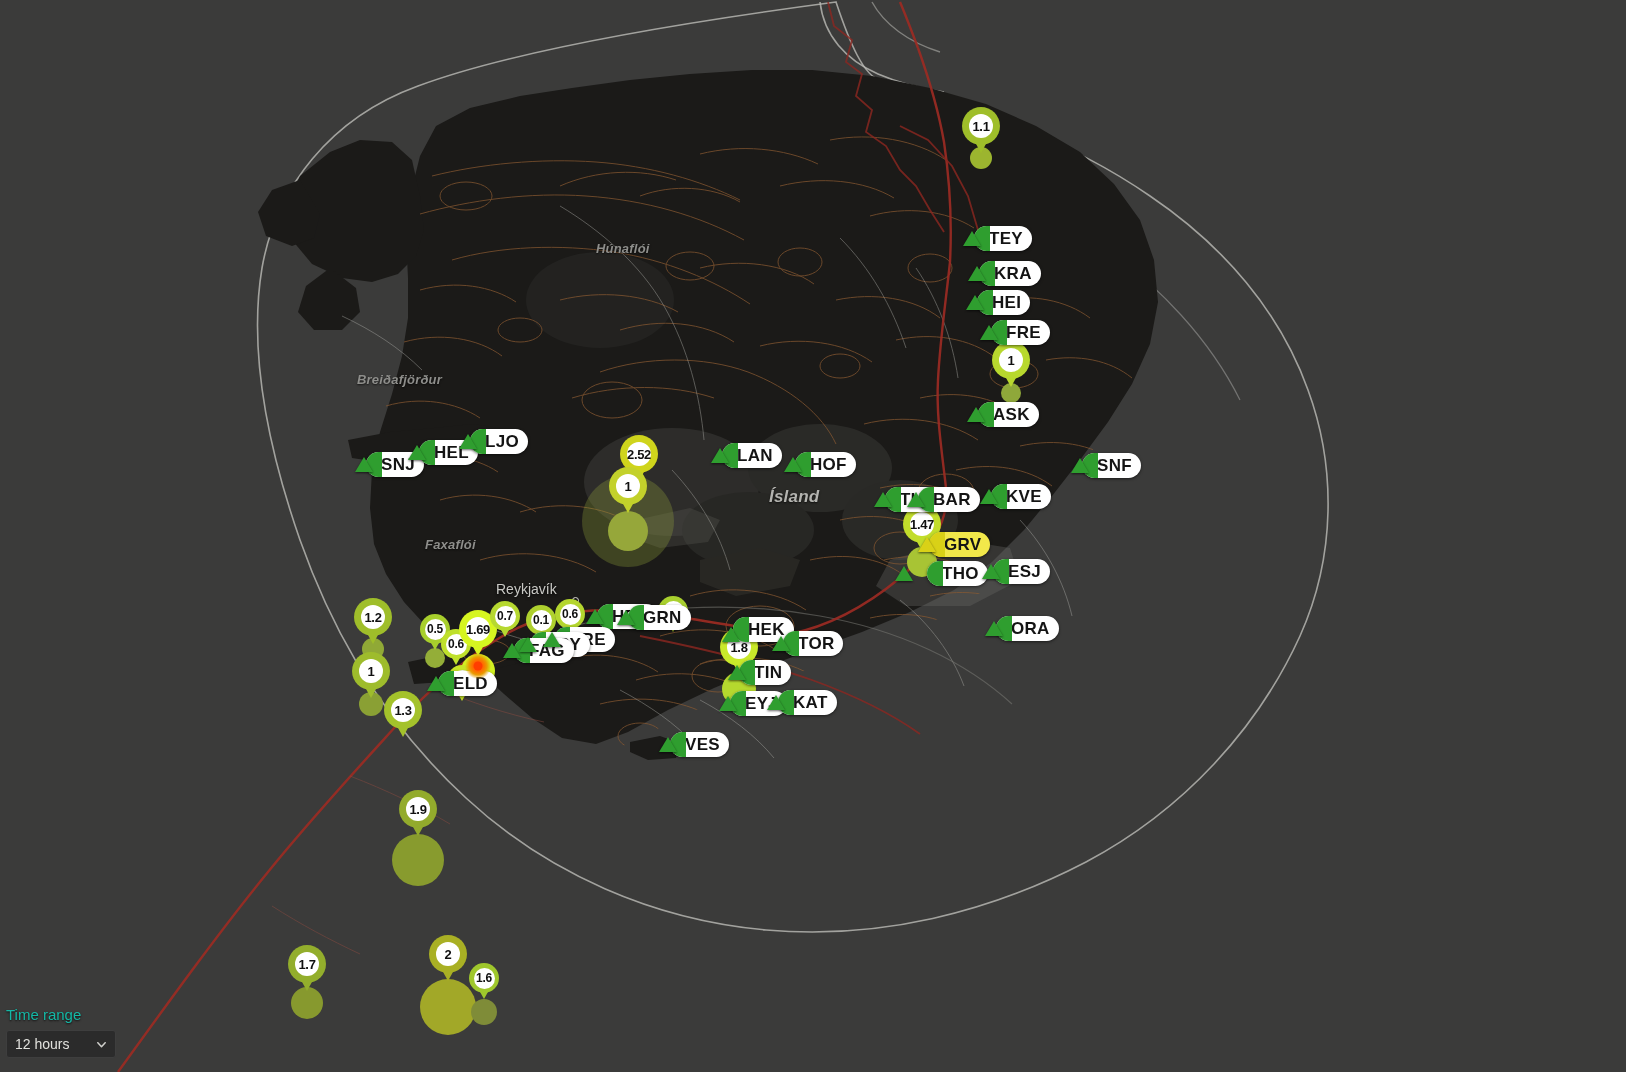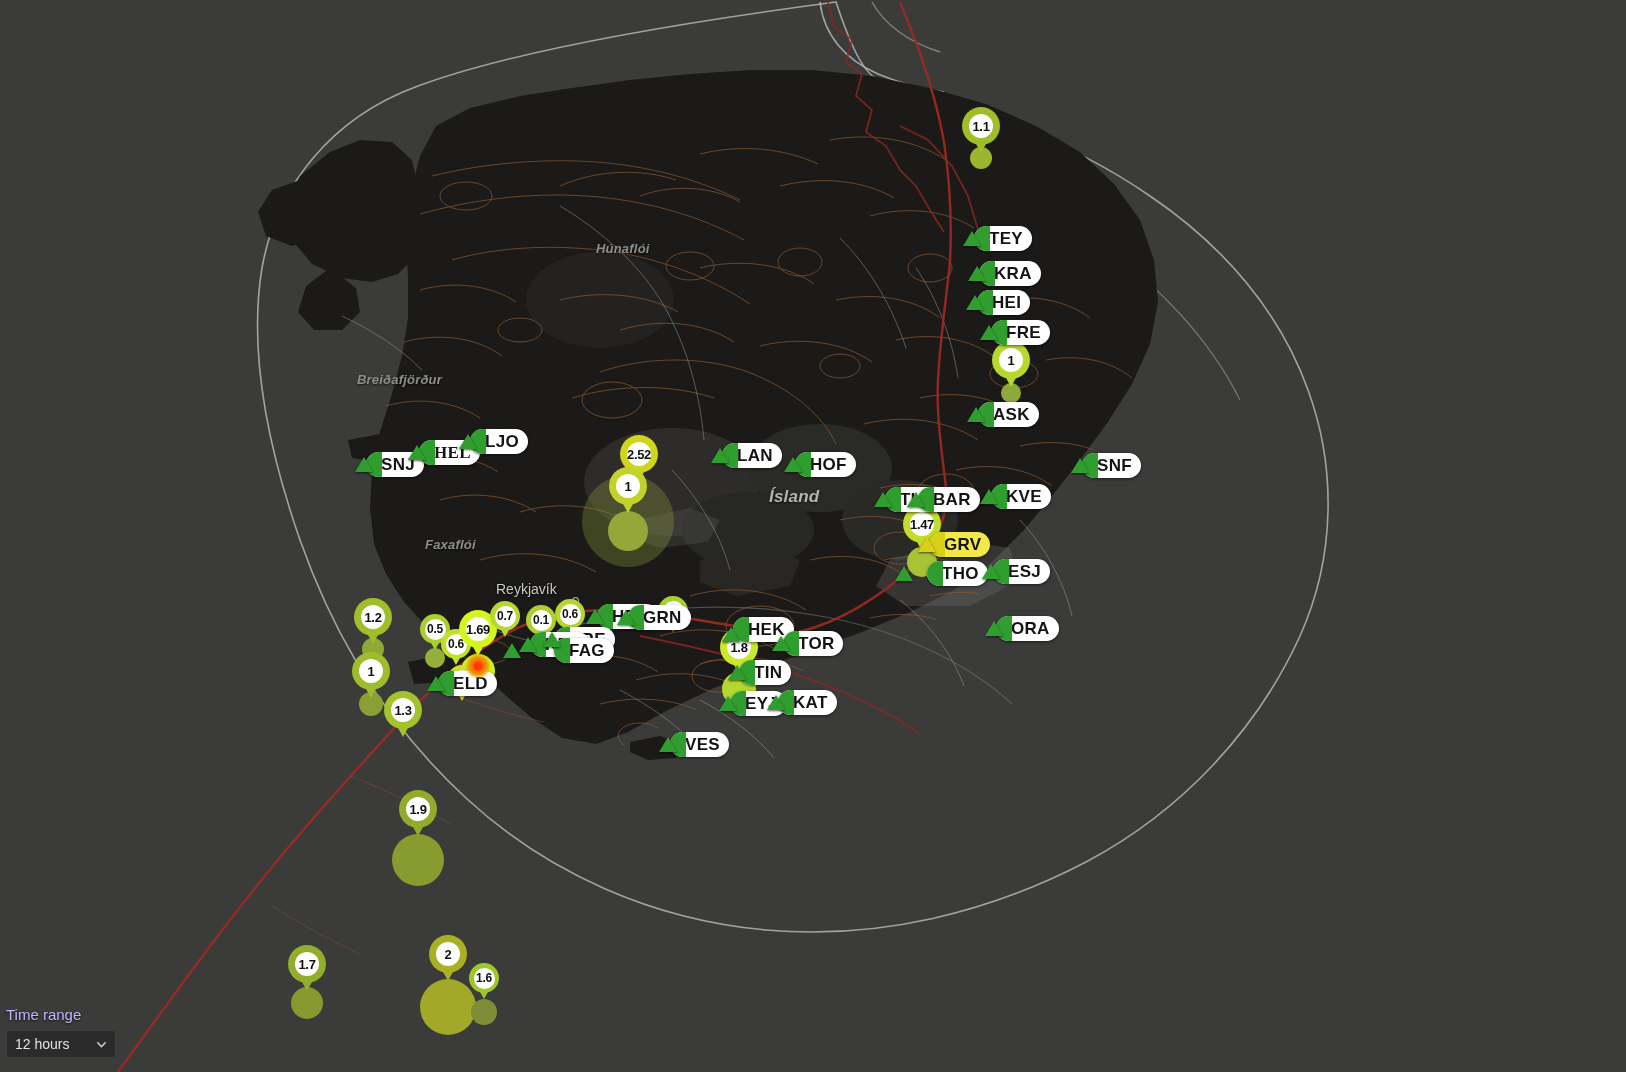--- a/index.html
+++ b/index.html
@@ -122,21 +122,21 @@
   }
   .pulse .core {
     position:absolute; left:50%; top:50%; transform:translate(-50%,-50%);
     width:9px; height:9px; border-radius:50%; background:#ff3d00;
     box-shadow:0 0 5px 2px rgba(255,90,0,.85);
   }
 
   
   .time-range { position:absolute; left:6px; bottom:14px; }
   .time-range .tr-label {
-    font-size:15px; color:#c4b5fd; margin-bottom:7px;
+    font-size:15px; color:#14b8a6; margin-bottom:7px;
     text-shadow:0 1px 2px rgba(0,0,0,.8);
   }
   .tr-select {
     display:flex; align-items:center; justify-content:space-between;
     width:110px; height:28px;
     background:#2b2b2b;
     border:1px solid #3e3e3e;
     border-radius:3px;
     padding:0 8px;
     color:#e2e2de;
@@ -492,21 +492,21 @@
         <span class="pill">FRE</span>
       </div>
       <div class="station" style="left: 967px; top: 402px;">
         <span class="tri"></span>
         <span class="pill">ASK</span>
       </div>
       <div class="station" style="left: 355px; top: 452px;">
         <span class="tri"></span>
         <span class="pill">SNJ</span>
       </div>
-      <div class="station" style="left: 408px; top: 440px; font-family: Liberation Serif, serif;">
+      <div class="station" style="left: 408px; top: 440px;">
         <span class="tri"></span>
         <span class="pill">HEL</span>
       </div>
       <div class="station" style="left: 459px; top: 429px;">
         <span class="tri"></span>
         <span class="pill">LJO</span>
       </div>
       <div class="station" style="left: 711px; top: 443px;">
         <span class="tri"></span>
         <span class="pill">LAN</span>
@@ -556,21 +556,21 @@
         <span class="pill">GRN</span>
       </div>
       <div class="station" style="left: 543px; top: 627px;">
         <span class="tri"></span>
         <span class="pill">BRE</span>
       </div>
       <div class="station" style="left: 519px; top: 632px;">
         <span class="tri"></span>
         <span class="pill">KRY</span>
       </div>
-      <div class="station" style="left: 503px; top: 638px; gap: 40px;">
+      <div class="station" style="left: 503px; top: 638px;">
         <span class="tri"></span>
         <span class="pill">FAG</span>
       </div>
       <div class="station" style="left: 427px; top: 671px;">
         <span class="tri"></span>
         <span class="pill">ELD</span>
       </div>
       <div class="station" style="left: 722px; top: 617px; align-items: flex-end;">
         <span class="tri"></span>
         <span class="pill">HEK</span>

